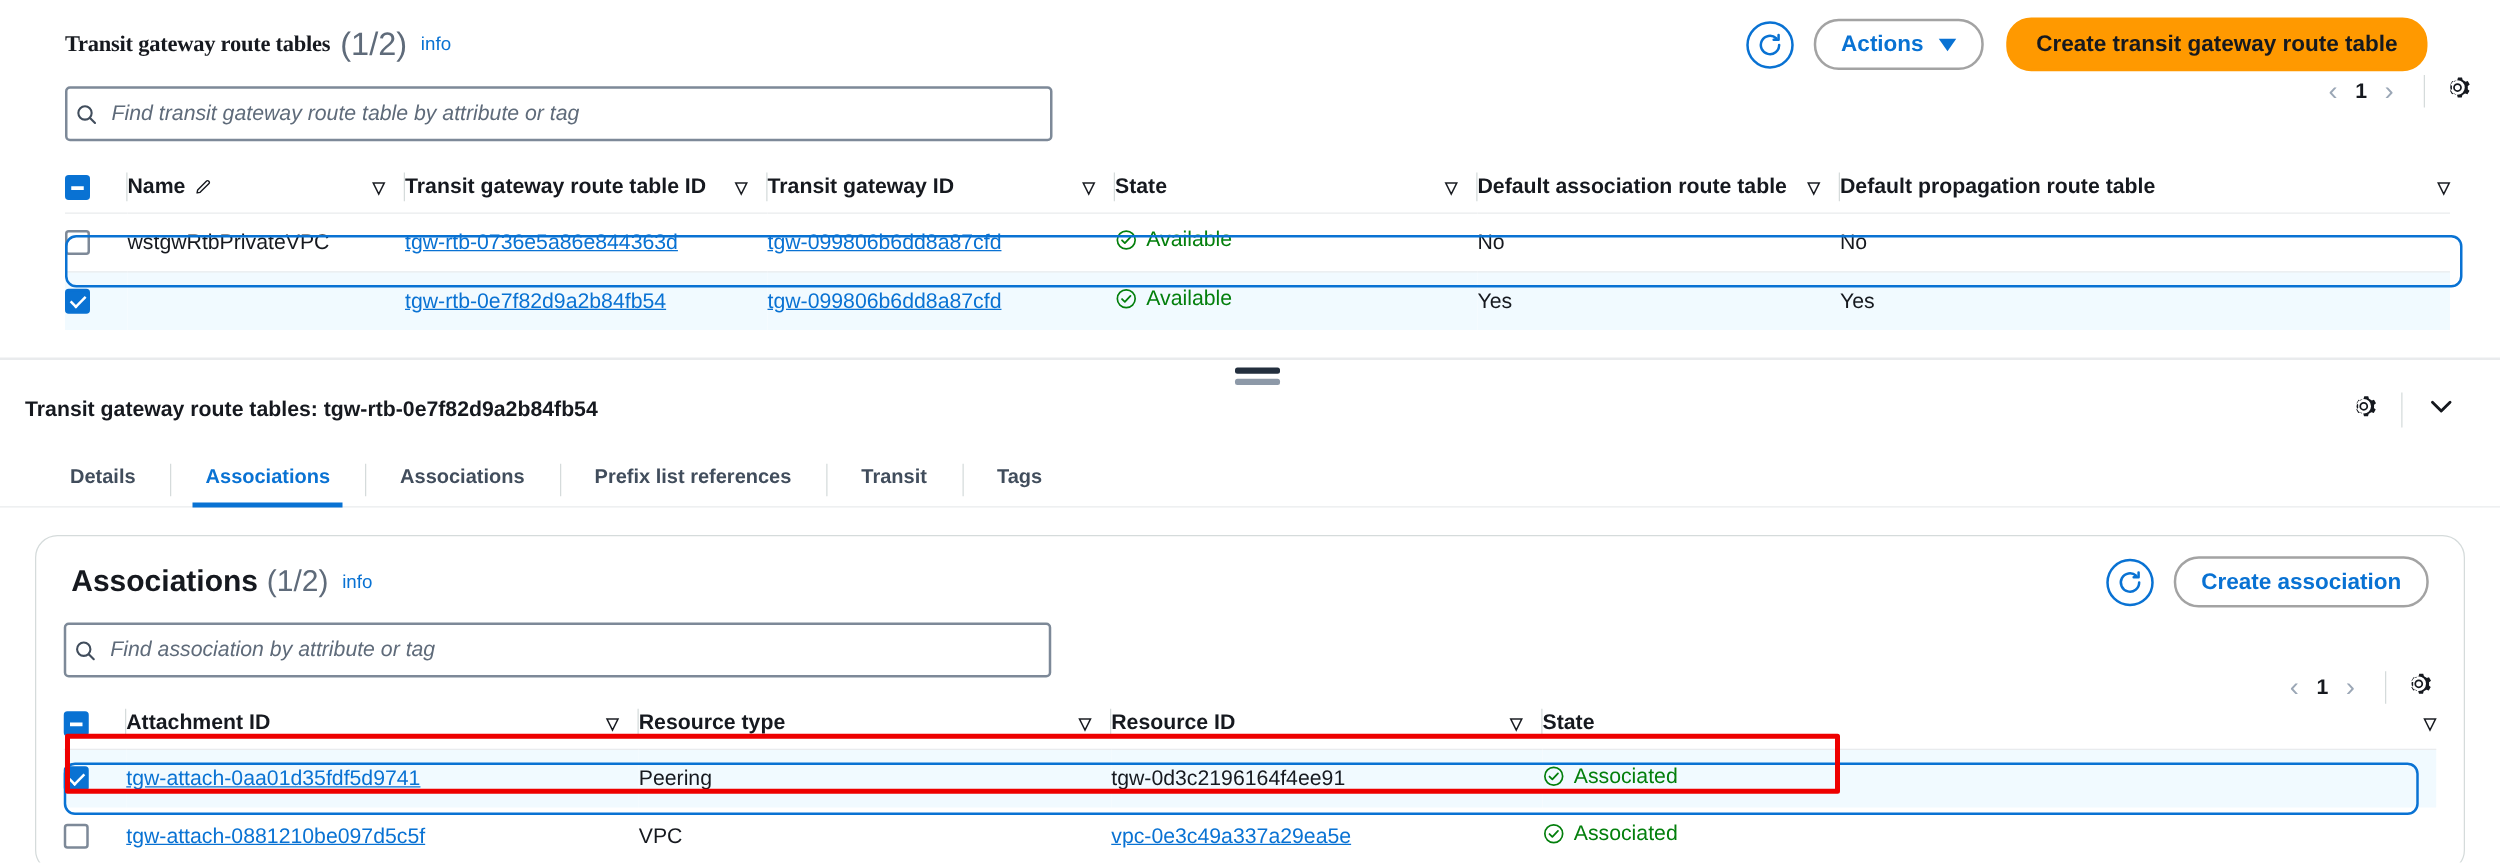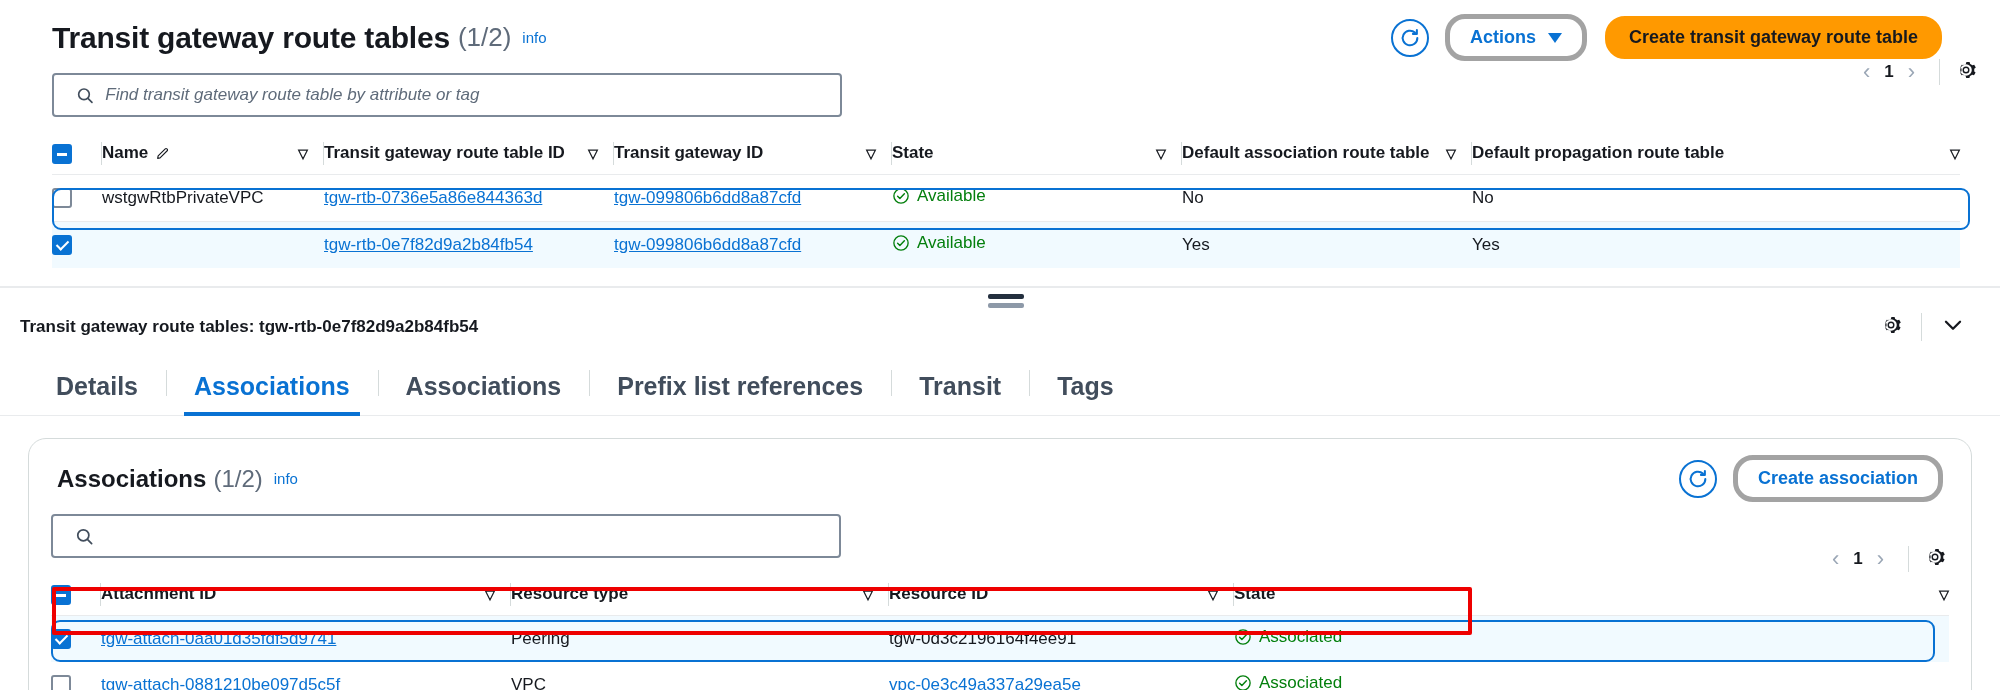--- a/index.html
+++ b/index.html
@@ -18,49 +18,49 @@
   .row { display: flex; align-items: center; }
   .spacer { flex: 1 1 auto; }
 
   .icon-btn-circle {
     width: 38px; height: 38px; border-radius: 50%;
     border: 2px solid #0972d3; background: #fff;
     display: flex; align-items: center; justify-content: center;
     cursor: pointer; flex: 0 0 auto;
   }
   .btn {
-    border: 5px solid #a3a3a3; background: #fff; color: #0972d3;
+    border: 2px solid #a3a3a3; background: #fff; color: #0972d3;
     border-radius: 20px; font-weight: bold; font-size: 18px;
     padding: 8px 20px; cursor: pointer; white-space: nowrap;
     font-family: "Liberation Sans", sans-serif;
     display: flex; align-items: center; gap: 12px;
   }
   .btn-primary {
     background: #ff9900; border: 2px solid #ff9900; color: #16191f;
     border-radius: 20px; font-weight: bold; font-size: 18px;
     padding: 9px 22px; cursor: pointer; white-space: nowrap;
     font-family: "Liberation Sans", sans-serif;
   }
   .caret-down {
     width: 0; height: 0; border-left: 7px solid transparent;
     border-right: 7px solid transparent; border-top: 10px solid #0972d3;
   }
 
   
   #top-section { position: absolute; left: 0; top: 0; width: 2000px; height: 285px; }
 
   .sec-header { display: flex; align-items: center; padding: 14px 28px 0 52px; }
-  .sec-title { font-size: 30px; font-weight: bold; letter-spacing: -.2px; }
+  .sec-title { font-size: 18px; font-weight: bold; letter-spacing: -.2px; font-family: Liberation Serif, serif; }
   .sec-count { font-size: 26px; font-weight: normal; color: #5f6b7a; margin-left: 8px; }
   .info-link { font-size: 15px; color: #0972d3; margin-left: 11px; text-decoration: none; cursor: pointer; }
 
   .search-wrap { padding: 12px 0 0 52px; }
   .search-box {
     width: 790px; height: 44px; border: 2px solid #7d8998; border-radius: 4px;
-    display: flex; align-items: center; padding: 0 22px; gap: 11px; background:#fff;
+    display: flex; align-items: center; padding: 0 6px; gap: 11px; background:#fff;
   }
   .search-box input {
     border: 0; outline: 0; width: 100%; font-size: 17px; font-style: italic;
     color: #5f6b7a; font-family: "Liberation Sans", sans-serif; background: transparent;
   }
   .search-box input::placeholder { color: #5f6b7a; font-style: italic; }
 
   .pager { display: flex; align-items: center; gap: 4px; }
   .pager .chev { font-size: 22px; color: #9ba7b6; padding: 0 10px; cursor: pointer; user-select: none;}
   .pager .pg-num { font-size: 17px; font-weight: bold; color: #16191f; cursor: pointer; }
@@ -117,21 +117,21 @@
   #drag-handle div:last-child { background: #8d99a8; }
 
   
   #detail-section { position: absolute; left: 0; top: 300px; width: 2000px; }
   .detail-head { display: flex; align-items: center; padding: 12px 24px 0 20px; }
   .detail-title { font-size: 17px; font-weight: bold; }
 
   .tabs { display: flex; align-items: stretch; padding-left: 28px; margin-top: 22px;
           border-bottom: 1px solid #e9ebed; }
   .tab {
-    font-size: 25px; font-weight: bold; color: #414d5c; padding: 8px 28px 14px 28px;
+    font-size: 16px; font-weight: bold; color: #414d5c; padding: 8px 28px 14px 28px;
     cursor: pointer; position: relative; white-space: nowrap;
   }
   .tab + .tab::before {
     content: ""; position: absolute; left: 0; top: 6px; height: 26px; width: 1px; background: #d5dbdb;
   }
   .tab.active { color: #0972d3; }
   .tab.active::after {
     content: ""; position: absolute; left: 18px; right: 18px; bottom: -1px; height: 4px; background: #0972d3;
   }
 
@@ -369,20 +369,21 @@
 
       <button class="btn" style="margin-right:4px;">Create association</button>
     </div>
 
     <div style="padding:12px 0 0 22px;">
       <div class="search-box">
         <svg width="19" height="19" viewBox="0 0 24 24" fill="none">
           <circle cx="10.5" cy="10.5" r="7" stroke="#414d5c" stroke-width="2.2"></circle>
           <path d="M16 16l5 5" stroke="#414d5c" stroke-width="2.2" stroke-linecap="round"></path>
         </svg>
+        <input type="text" placeholder="Find association by attribute or tag" style="">
       </div>
     </div>
 
     <div class="row" style="position:absolute; right:24px; top:106px;">
       <div class="pager">
         <span class="chev">‹</span>
         <span class="pg-num">1</span>
         <span class="chev">›</span>
       </div>
       <div class="pager-divider"></div>

